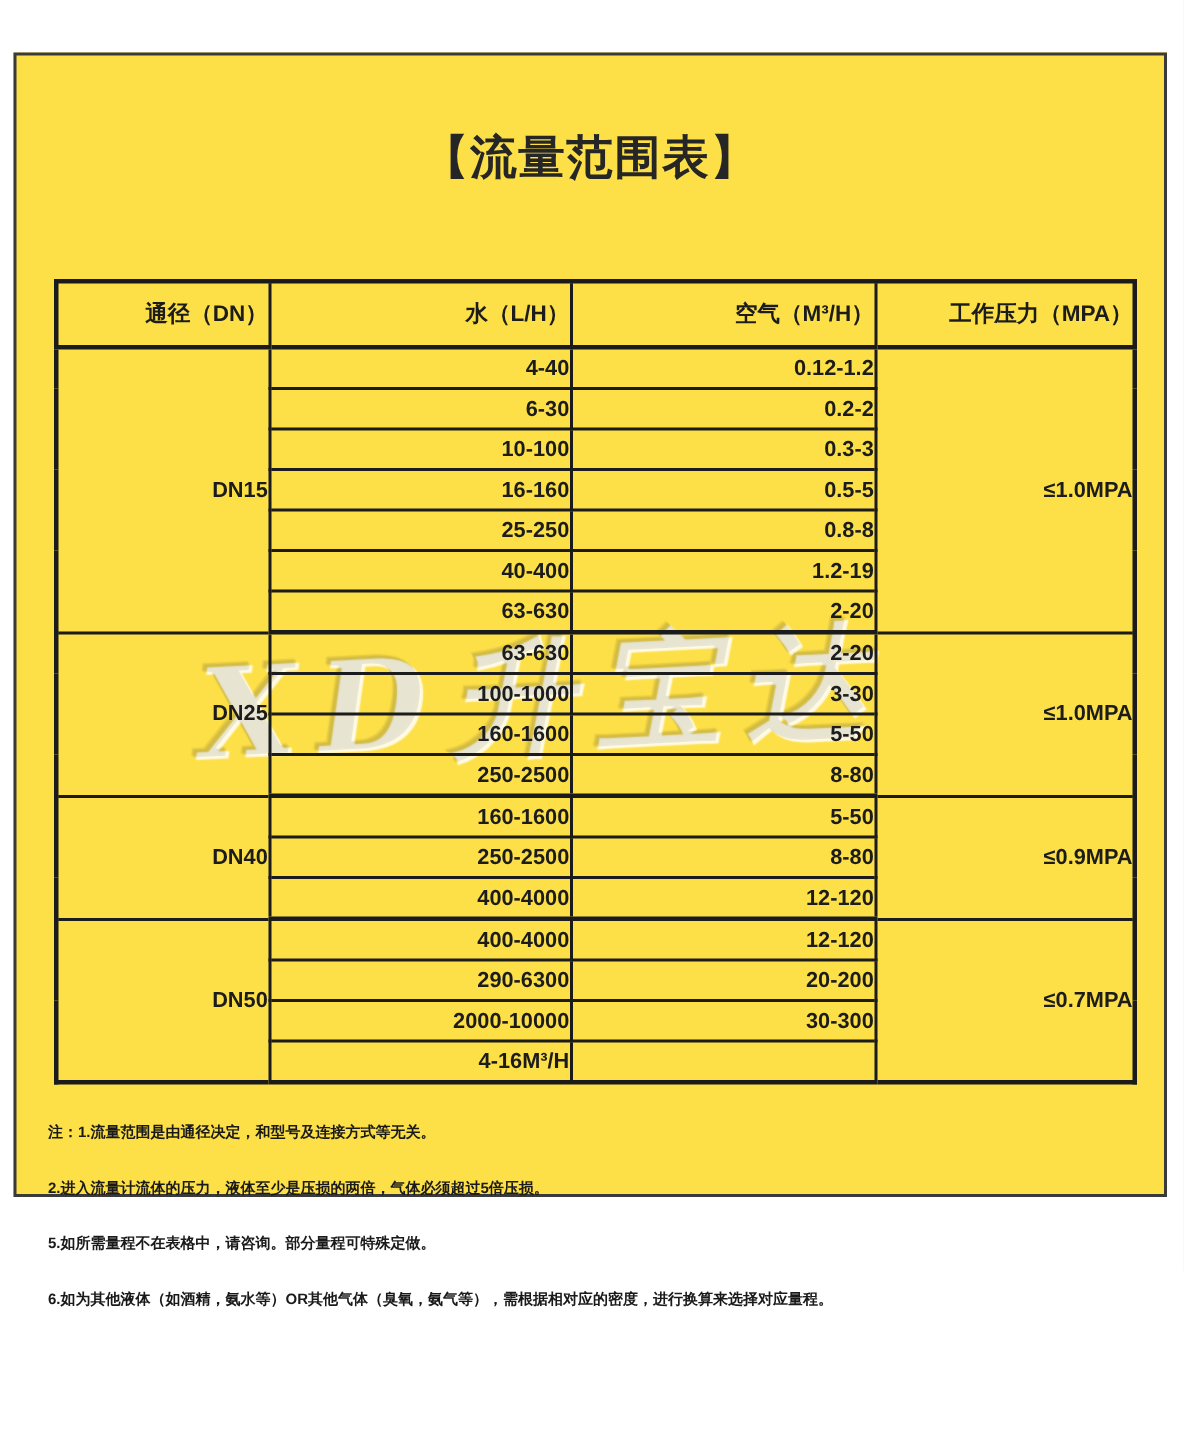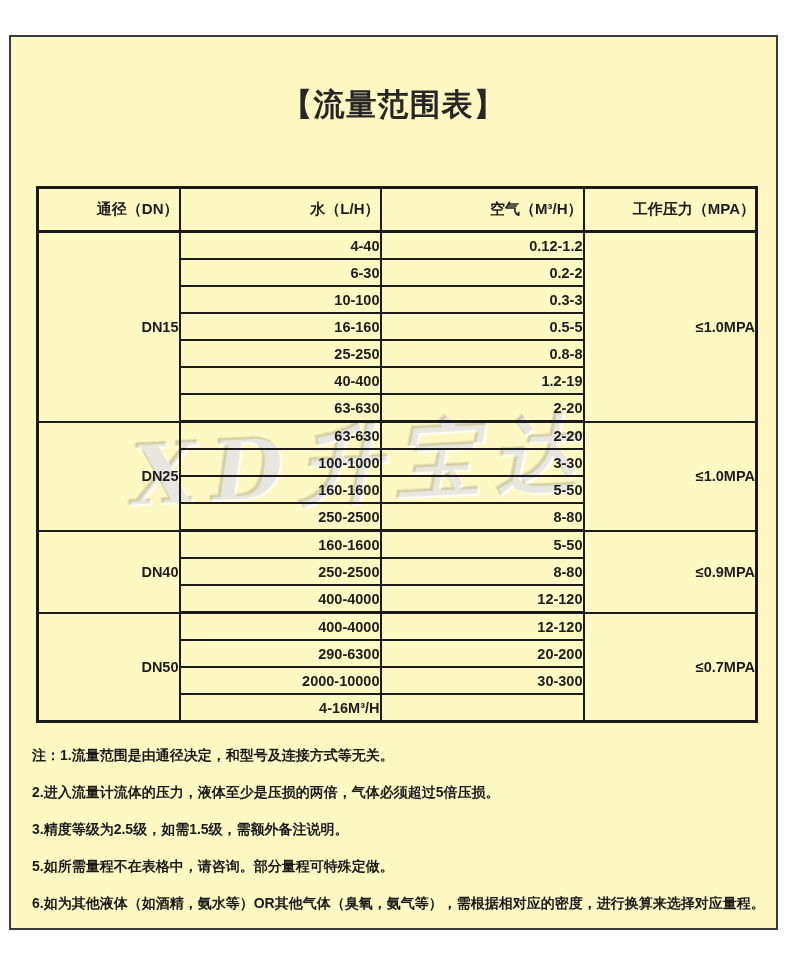--- a/index.html
+++ b/index.html
@@ -13,23 +13,23 @@
     width: 789px;
     height: 954px;
     background: #ffffff;
     overflow: hidden;
   }
   .panel {
     position: absolute;
     left: 9px;
     top: 35px;
     width: 769px;
-    height: 895px;
+    height: 763px;
     box-sizing: border-box;
-    background: #fef9c3;
+    background: #fde047;
     border: 2px solid #3a3a3a;
     padding-top: 50px;
   }
   .title {
     margin: 0;
     font-size: 31px;
     line-height: 36px;
     font-weight: bold;
     color: #262626;
     text-align: center;
@@ -82,21 +82,21 @@
   }
   .flow-table { border: 3px solid #1b1b1b; }
   .flow-table tr.group-end td { border-bottom-width: 3px; }
   .notes {
     position: relative;
     z-index: 2;
     margin: 24px 0 0 21px;
     padding-right: 18px;
   }
   .note {
-    font-size: 14px;
+    font-size: 10px;
     line-height: 17px;
     font-weight: bold;
     color: #1a1a1a;
     margin-bottom: 20px;
     white-space: nowrap;
   }
 </style>
 </head>
 <body>
 
@@ -198,18 +198,17 @@
           </tr>
           <tr class="group-end">
             <td>4-16M³/H</td>
             <td></td>
           </tr>
         </tbody>
     </table>
     <div class="notes">
         <div class="note">注：1.流量范围是由通径决定，和型号及连接方式等无关。</div>
         <div class="note">2.进入流量计流体的压力，液体至少是压损的两倍，气体必须超过5倍压损。</div>
-        <div class="note">3.精度等级为2.5级，如需1.5级，需额外备注说明。</div>
         <div class="note">5.如所需量程不在表格中，请咨询。部分量程可特殊定做。</div>
         <div class="note">6.如为其他液体（如酒精，氨水等）OR其他气体（臭氧，氨气等），需根据相对应的密度，进行换算来选择对应量程。</div>
       </div>
   </div>
 </div>
 
 </body></html>

